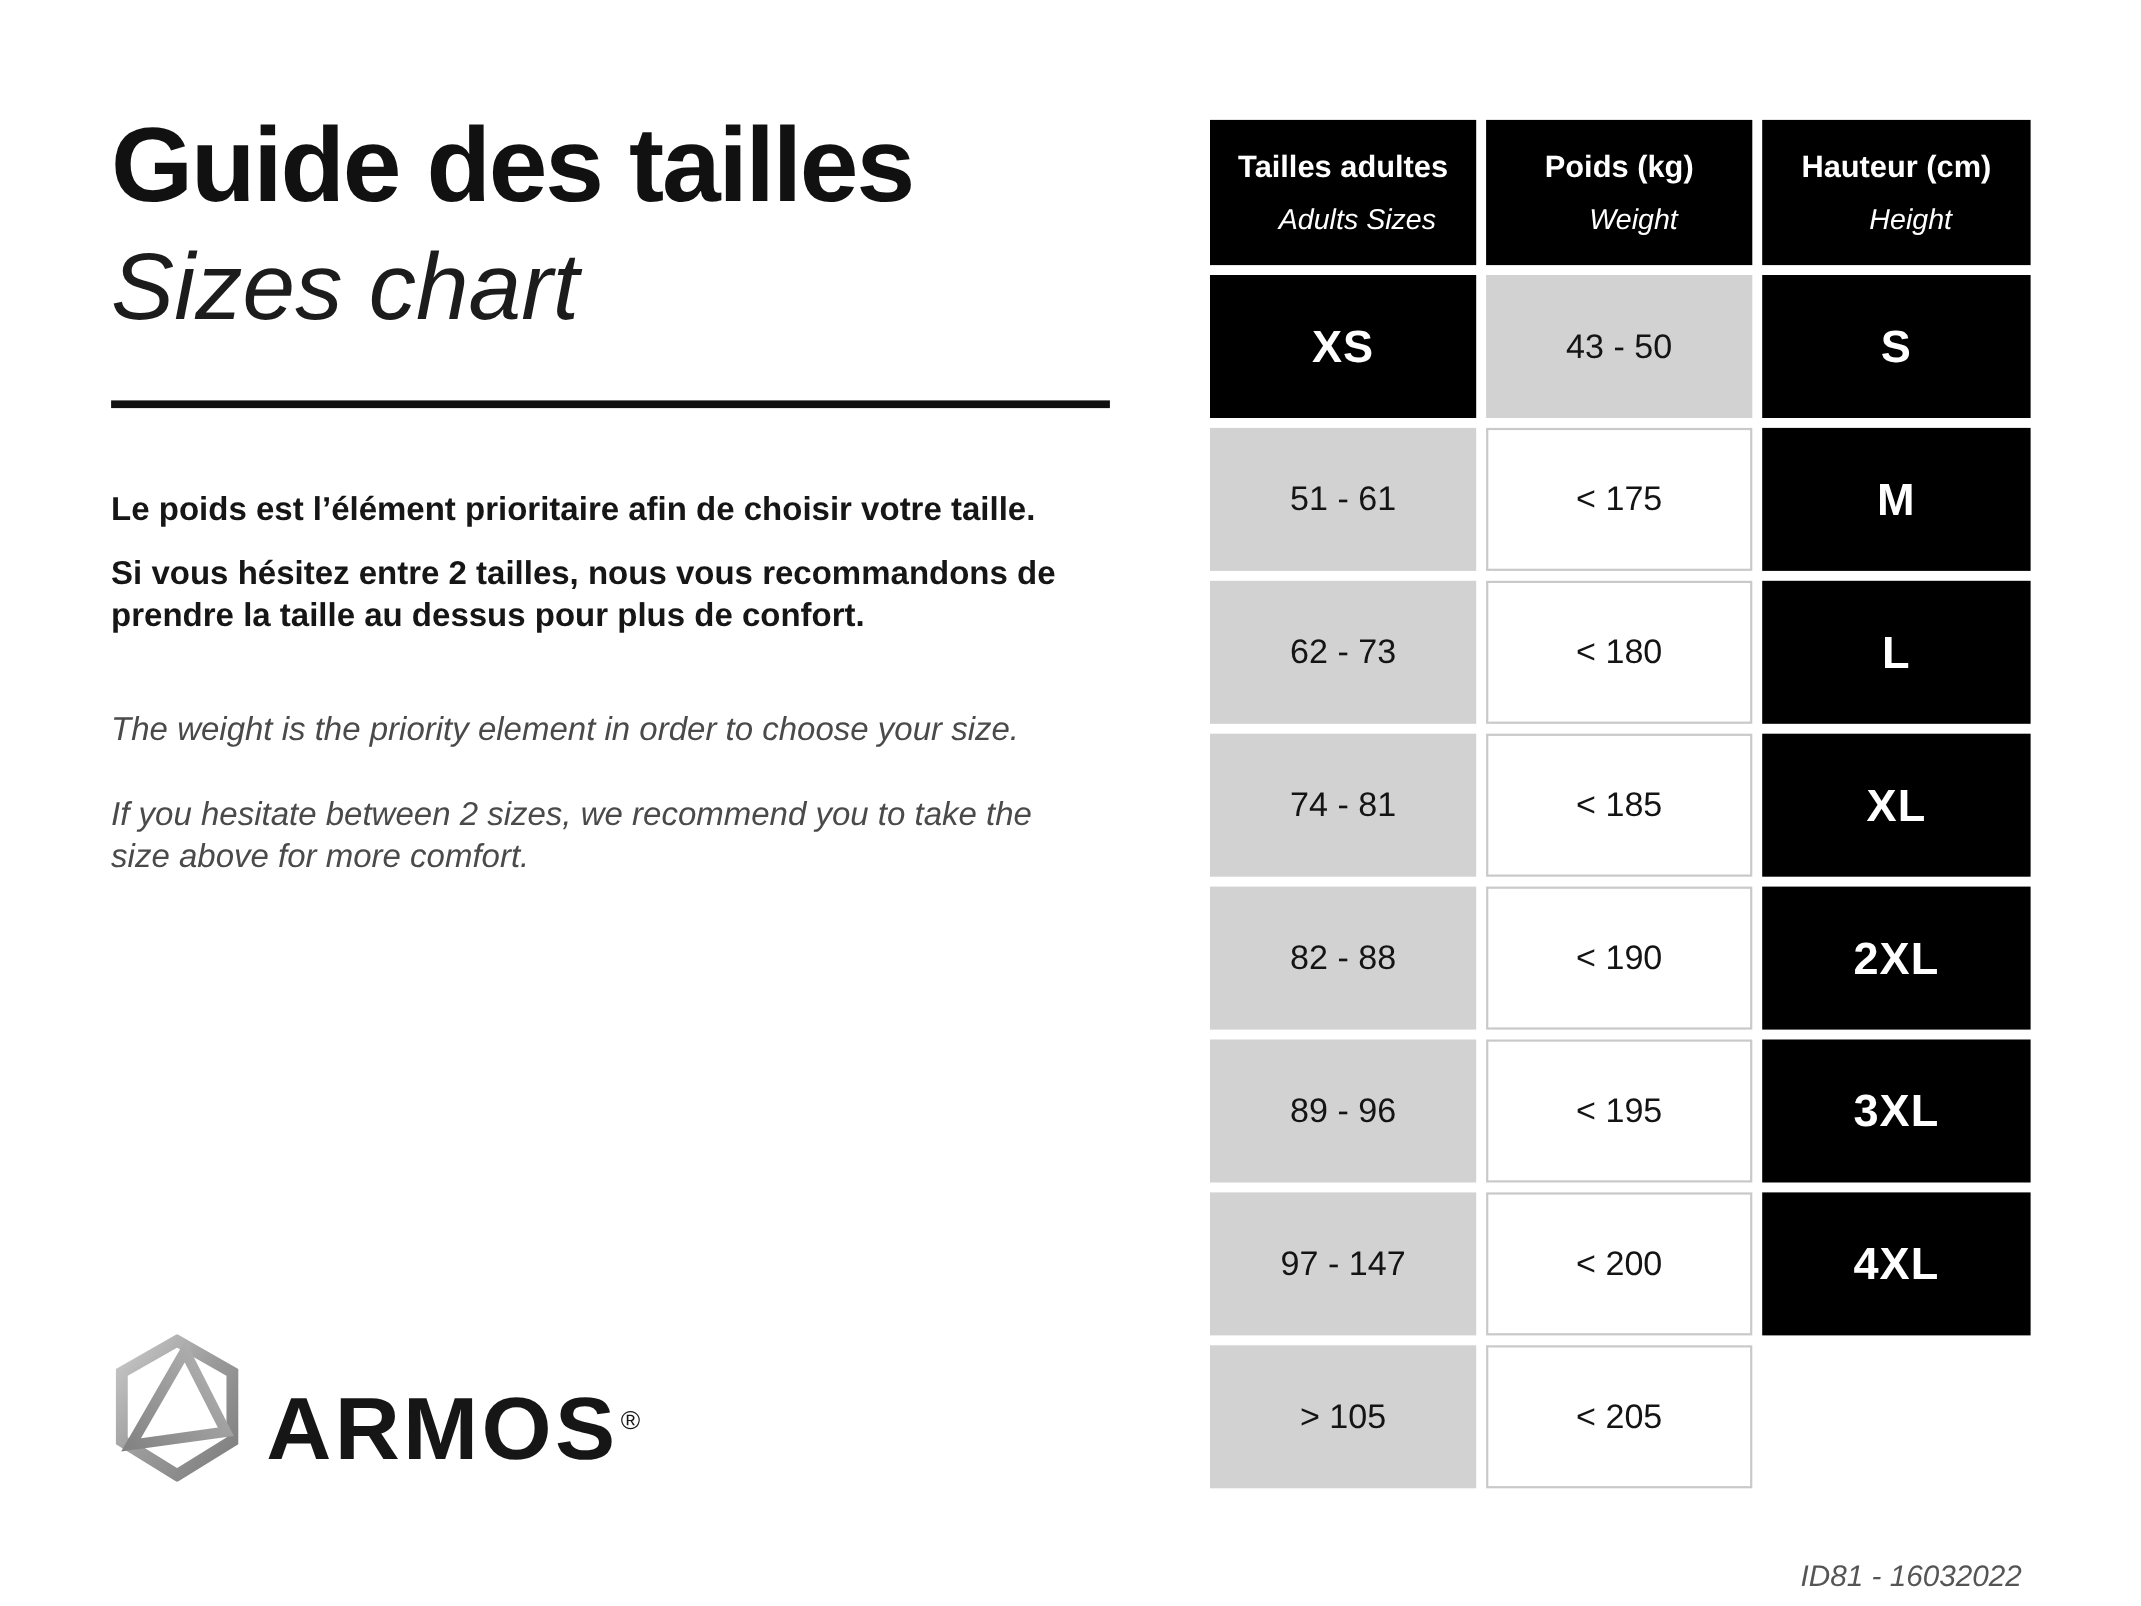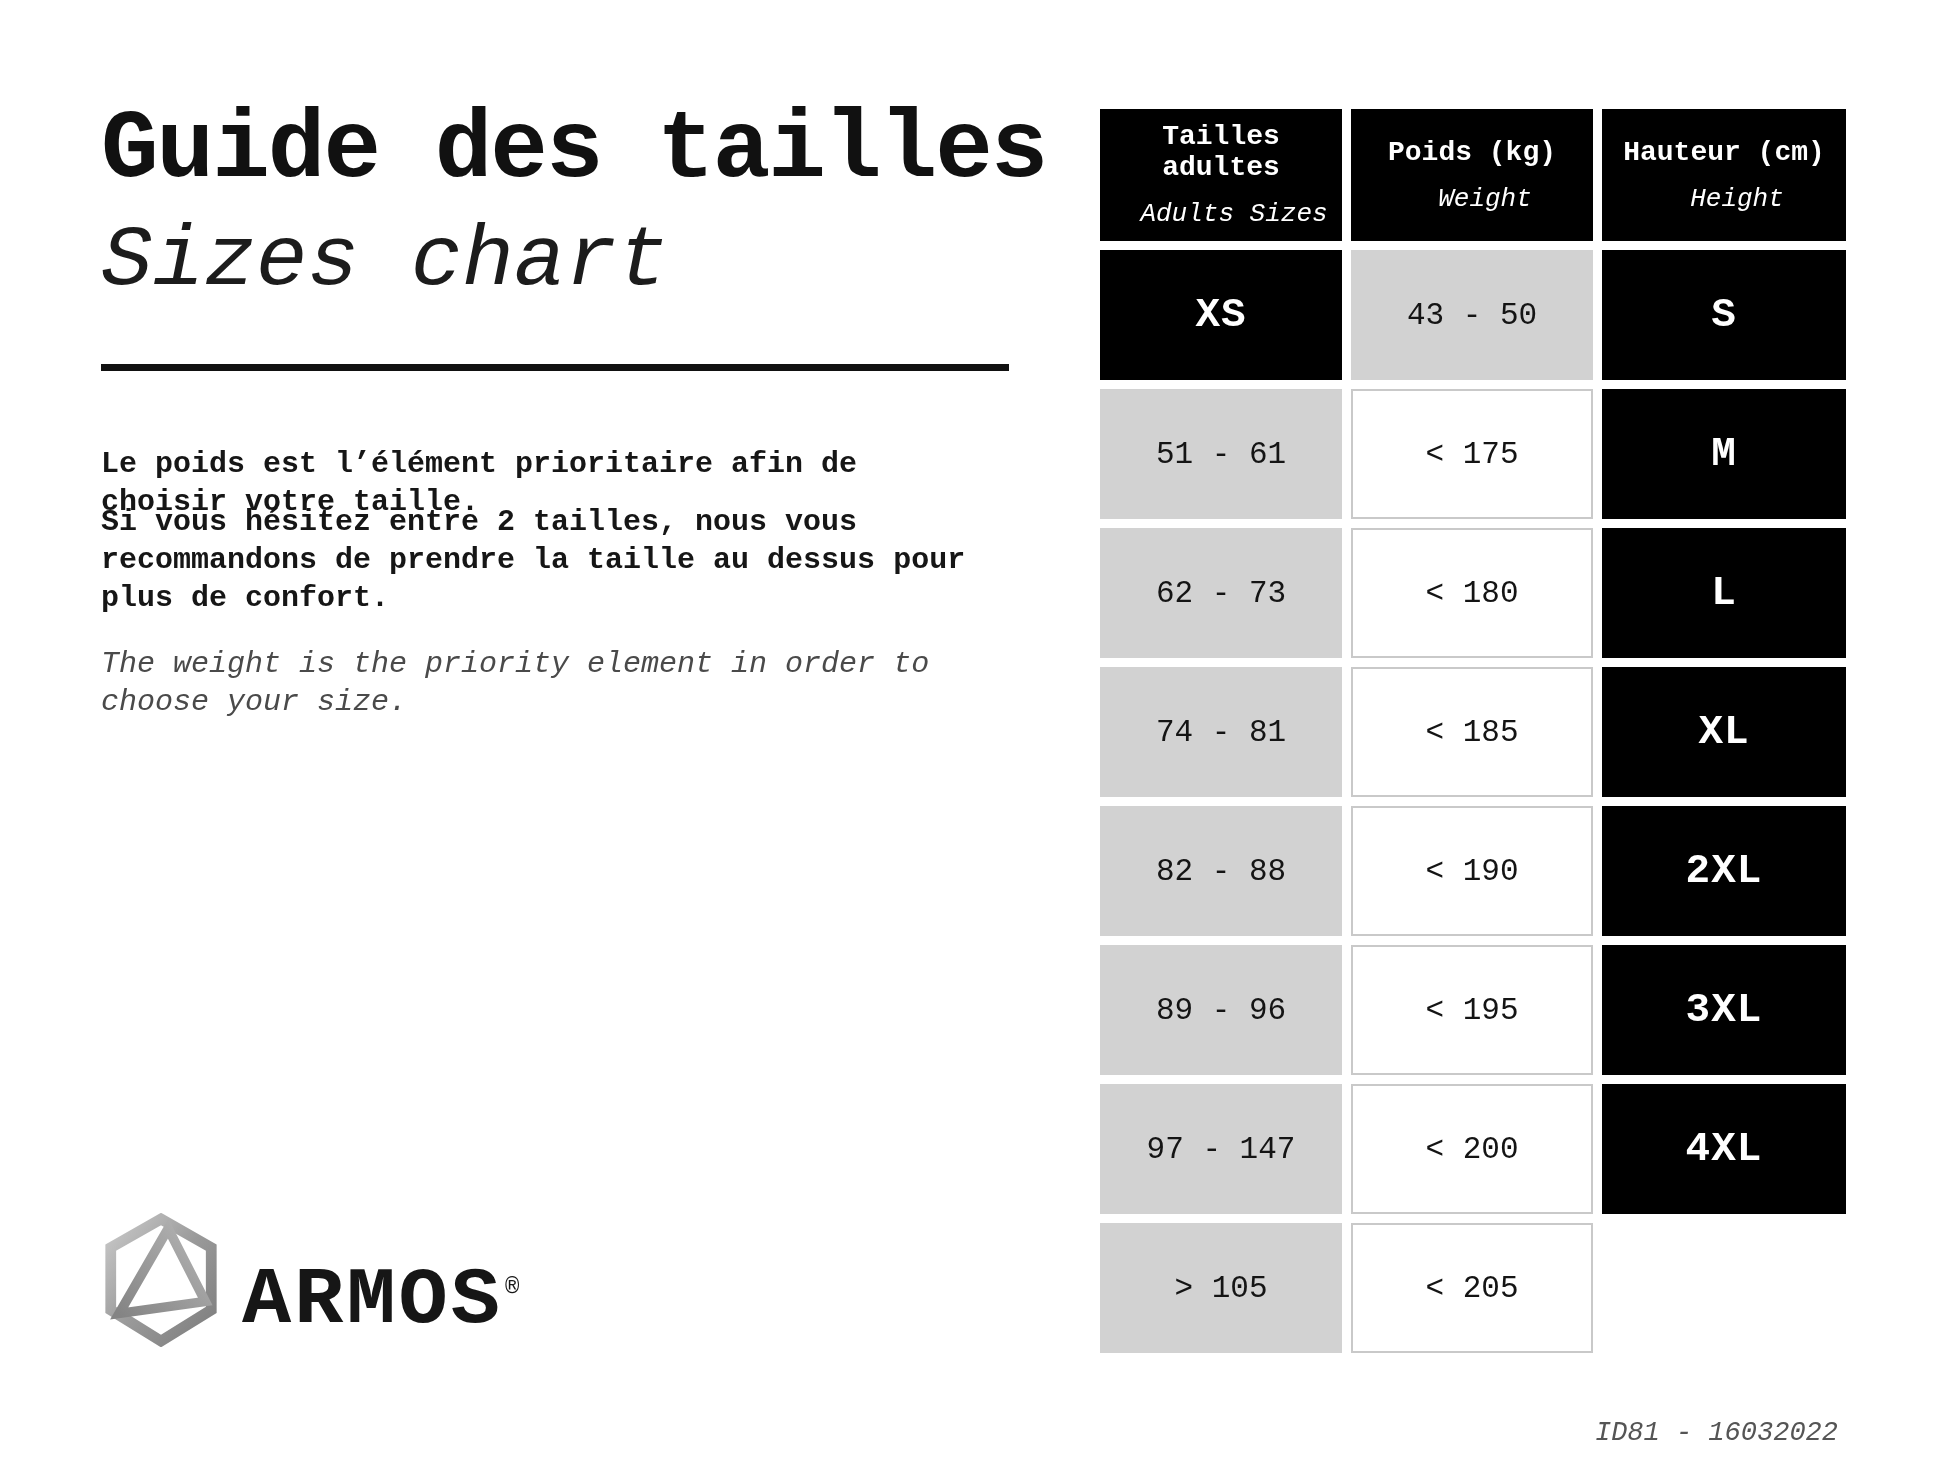--- a/index.html
+++ b/index.html
@@ -1,19 +1,19 @@
 <!DOCTYPE html>
 <html><head>
 <meta charset="utf-8">
 <style>
   * { margin:0; padding:0; box-sizing:border-box; }
   html,body { background:#ffffff; }
   .page {
     position:relative; width:1946px; height:1460px; background:#ffffff;
-    font-family:Liberation Mono, monospace; color:#111; overflow:hidden;
+    font-family:Liberation Sans, sans-serif; color:#111; overflow:hidden;
   }
   
   .title-fr {
     position:absolute; left:101px; top:96px;
     font-size:96px; font-weight:800; letter-spacing:-2px; color:#111;
     white-space:nowrap;
   }
   .title-en {
     position:absolute; left:101px; top:212px;
     font-size:86px; font-weight:300; font-style:italic; color:#1c1c1c;
@@ -69,20 +69,21 @@
 
 <div class="page">
 
   <div class="title-fr">Guide des tailles</div>
   <div class="title-en">Sizes chart</div>
   <div class="rule"></div>
 
   <p class="para fr fr1">Le poids est l’élément prioritaire afin de choisir votre taille.</p>
   <p class="para fr fr2">Si vous hésitez entre 2 tailles, nous vous recommandons de prendre la taille au dessus pour plus de confort.</p>
   <p class="para en en1">The weight is the priority element in order to choose your size.</p>
+  <p class="para en en2">If you hesitate between 2 sizes, we recommend you to take the size above for more comfort.</p>
 
   <div class="size-table">
 
     <div class="cell head">
       <span class="h-fr">Tailles adultes</span>
       <span class="h-en">Adults Sizes</span>
     </div>
     <div class="cell head">
       <span class="h-fr">Poids (kg)</span>
       <span class="h-en">Weight</span>

